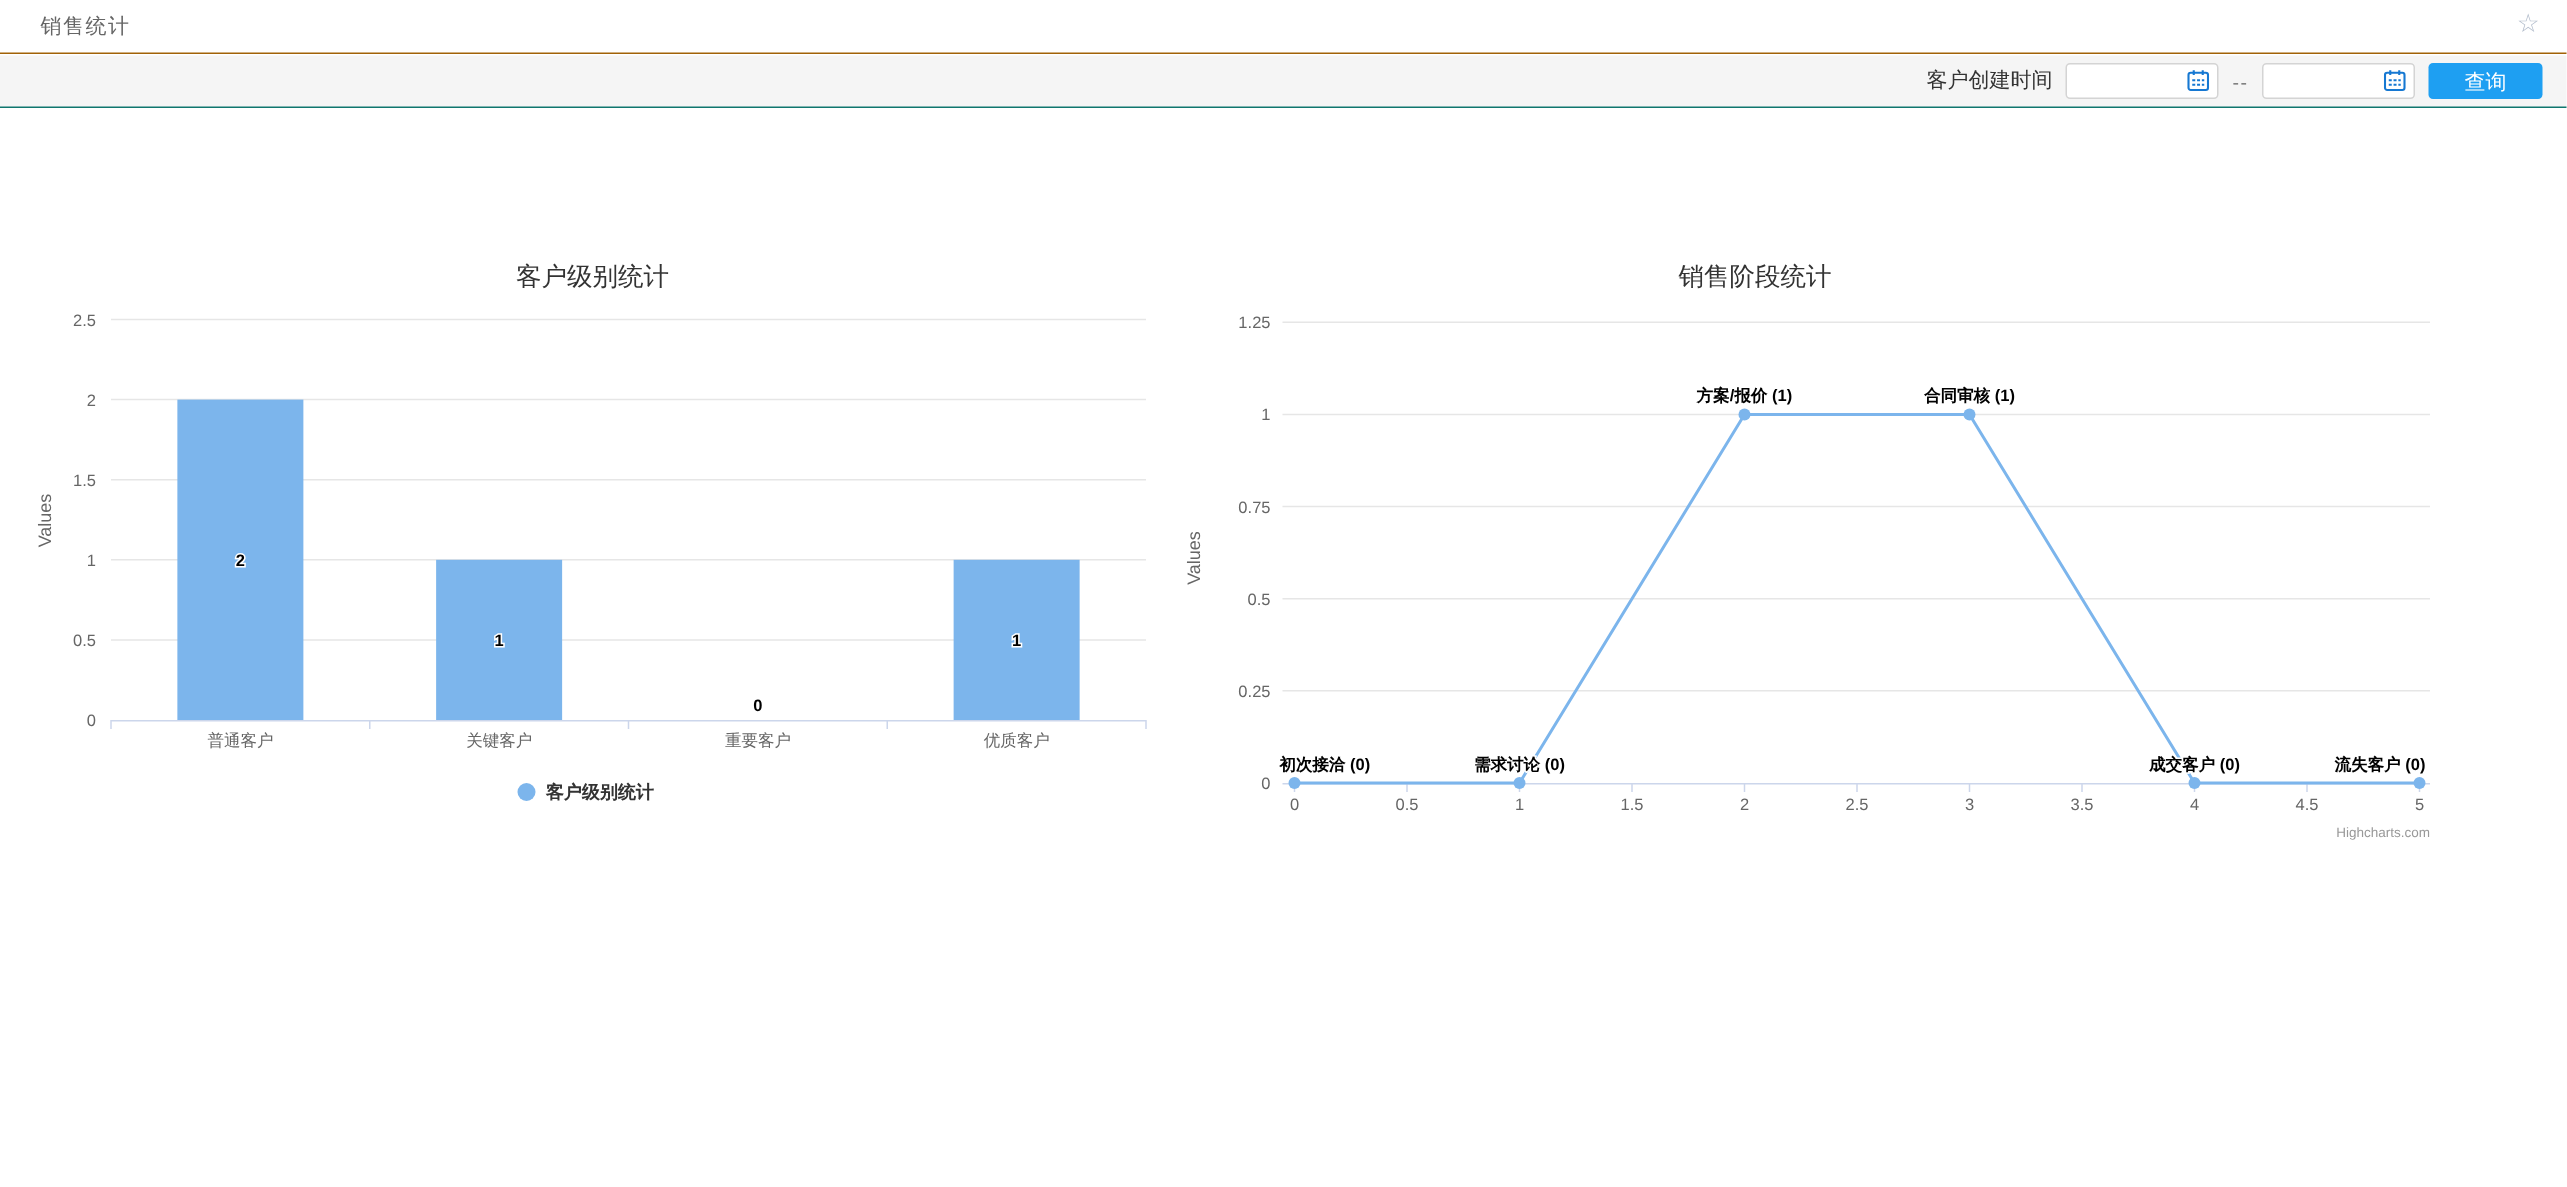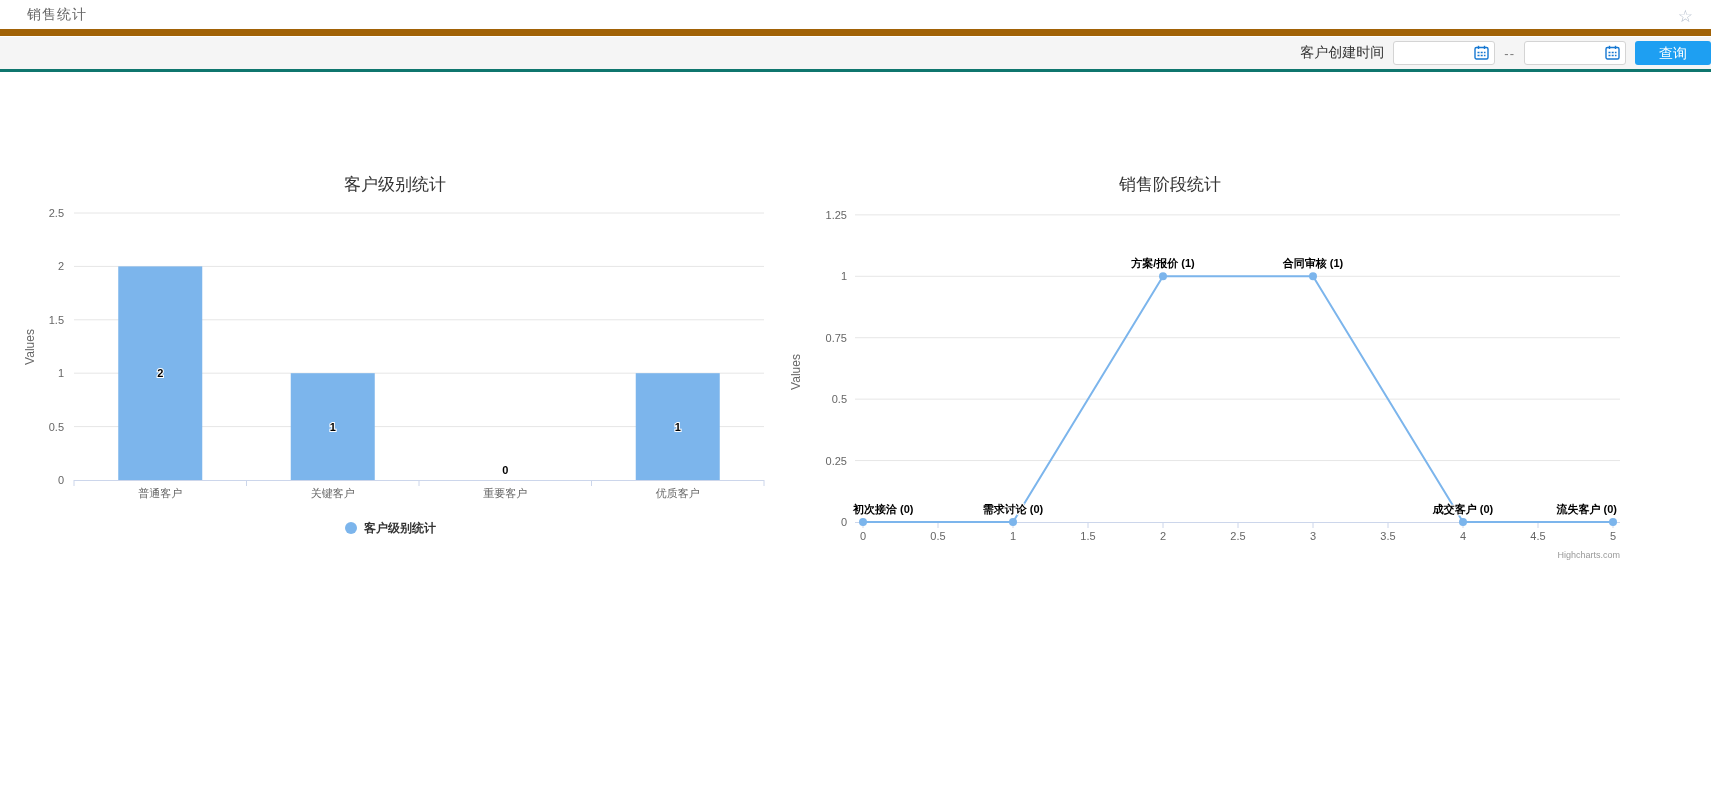--- a/index.html
+++ b/index.html
@@ -1,28 +1,28 @@
 <!DOCTYPE html>
 <html><head>
 <meta charset="utf-8">
 <style>
   * { margin:0; padding:0; box-sizing:border-box; }
   html,body { width:1711px; height:791px; background:#fff; overflow:hidden;
               font-family:"Liberation Sans","DejaVu Sans",sans-serif; }
 
   .topbar { position:absolute; left:0; top:0; width:1711px; height:36px;
-            background:#fff; border-bottom:7px solid #a16207;
+            background:#fff; border-bottom:1px solid #a16207;
             display:flex; align-items:center; }
   .topbar .title { margin-left:27px; font-size:14px; color:#666; letter-spacing:1px; }
   .topbar .star { position:absolute; right:18px; top:6px; font-size:17px; color:#b3bdcc; cursor:pointer; }
 
   .filterbar { position:absolute; left:0; top:37px; width:1711px; height:35px;
-               background:#f5f5f5; border-bottom:3px solid #0f766e;
+               background:#f5f5f5; border-bottom:1px solid #0f766e;
                display:flex; align-items:center; justify-content:flex-end; gap:9px;
-               }
+               padding-right:16px; }
   .filterbar .flabel { font-size:14px; color:#333; }
   .date-wrap { position:relative; width:102px; height:24px; }
   .date-wrap input { width:102px; height:24px; border:1px solid #d4d4d4; border-radius:3px;
                      background:#fff; padding:0 24px 0 6px; font-size:12px; color:#333; outline:none; }
   .date-wrap svg { position:absolute; right:6px; top:4px; }
   .sep { font-size:13px; color:#7a7a7a; letter-spacing:1px; }
   .query-btn { width:76px; height:24px; border:none; border-radius:3px; background:#1e9ff2;
                color:#fff; font-size:14px; cursor:pointer; line-height:22px; }
 
   .chart { position:absolute; background:#fff; }

